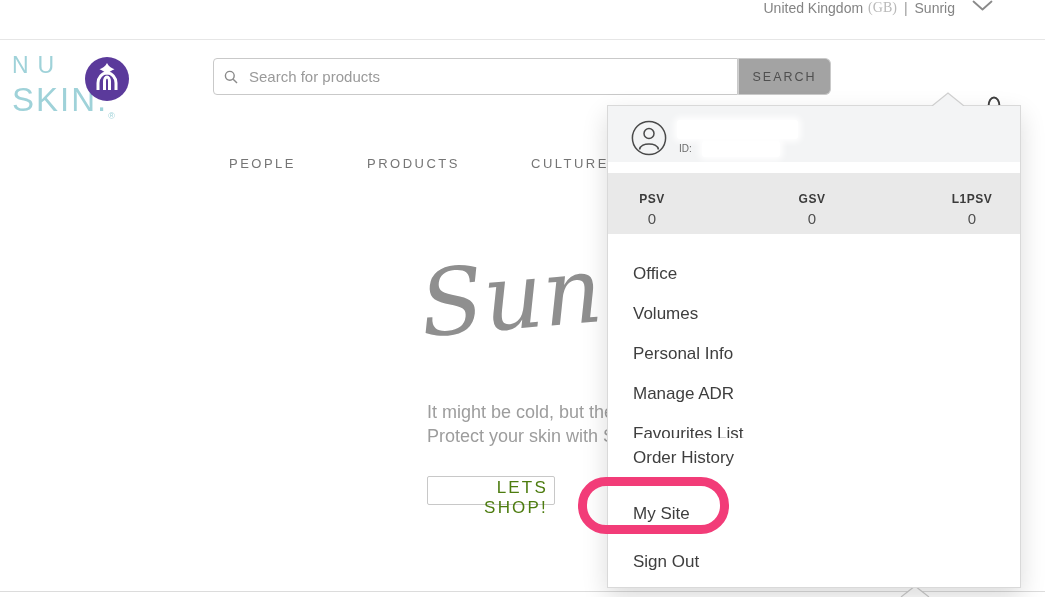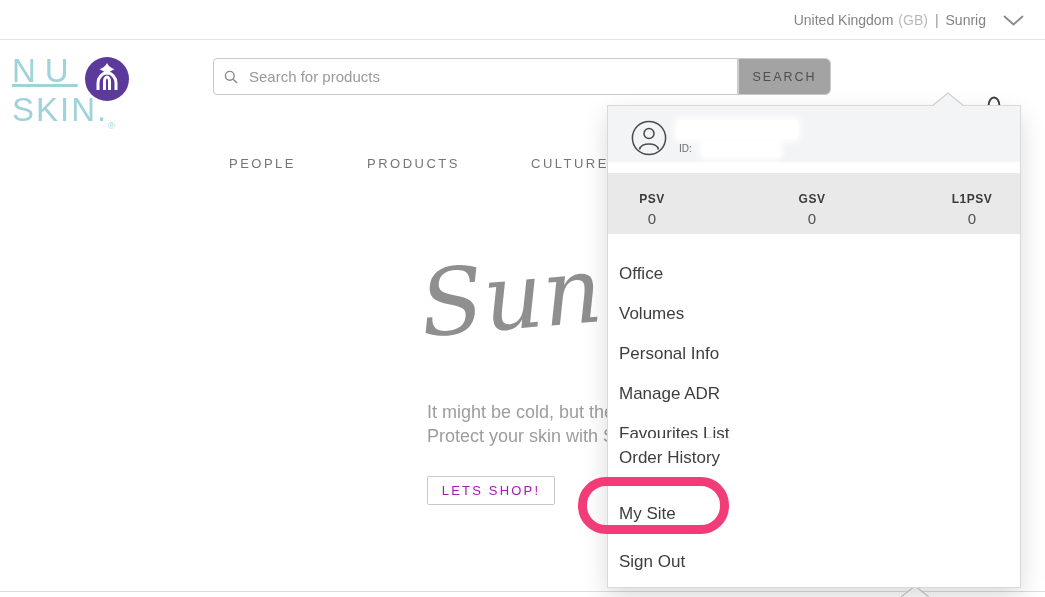--- a/index.html
+++ b/index.html
@@ -4,31 +4,31 @@
 <style>
   html,body{margin:0;padding:0;background:#ffffff;}
   *{box-sizing:border-box;}
   .screen{
     position:relative;width:1045px;height:597px;overflow:hidden;
     background:#ffffff;font-family:"Liberation Sans",sans-serif;
   }
 
   
   .top-bar{position:absolute;left:0;top:0;width:1045px;height:40px;background:#fff;border-bottom:1px solid #e6e6e6;z-index:5;}
-  .locale{position:absolute;right:21px;top:0;height:40px;display:flex;align-items:center;gap:5px;cursor:pointer;font-size:14px;color:#848484;}
-  .locale .code{color:#b9b9b9;}
+  .locale{position:absolute;right:52px;top:0;height:40px;display:flex;gap:5px;cursor:pointer;font-size:14px;color:#848484;}
+  .locale .code{color:#b9b9b9;font-family:Liberation Serif, serif;}
   .locale .pipe{color:#9a9a9a;margin:0 2px;}
   .locale svg{margin-left:12px;}
 
   
   .header{position:absolute;left:0;top:40px;width:1045px;height:103px;background:#fff;z-index:5;}
   .header-border{position:absolute;left:0;top:142px;width:1045px;height:1px;background:#e3e3e3;z-index:4;}
 
   .logo{position:absolute;left:12px;top:14px;color:#9fd2d9;line-height:1;cursor:pointer;}
-  .logo .l1{font-size:33px;letter-spacing:9px;text-decoration:underline;}
+  .logo .l1{font-size:23px;letter-spacing:9px;}
   .logo .l2{font-size:33px;letter-spacing:2px;margin-top:6px;}
   .logo .reg{font-size:9px;letter-spacing:0;vertical-align:sub;color:#9fd2d9;}
   .logo-emblem{position:absolute;left:85px;top:17px;}
 
   .search-wrap{position:absolute;left:189px;top:18px;width:642px;height:37px;display:flex;padding-left:24px;}
   .search-box{flex:1;display:flex;align-items:center;border:1px solid #c9c9c9;border-radius:4px 0 0 4px;background:#fff;padding:0 10px;}
   .search-box input{border:none;outline:none;flex:1;font-size:15px;color:#444;margin-left:9px;font-family:"Liberation Sans",sans-serif;background:transparent;}
   .search-box input::placeholder{color:#9a9a9a;}
   .search-btn{width:93px;border:1px solid #c9c9c9;border-left:1px solid #cfcfcf;border-radius:0 6px 6px 0;background:#a3a3a3;
     font-size:12.5px;letter-spacing:2px;color:#4f4f4f;cursor:pointer;font-family:"Liberation Sans",sans-serif;}
@@ -39,21 +39,21 @@
   .nav-culture{left:531px;}
 
   .close-btn{position:absolute;left:936px;top:64px;width:22px;height:22px;background:none;border:none;cursor:pointer;padding:0;}
   .bag-btn{position:absolute;left:976px;top:54px;width:36px;height:40px;background:none;border:none;cursor:pointer;padding:0;}
 
   
   .hero-script{position:absolute;left:420px;top:238px;font-family:"DejaVu Serif","Liberation Serif",serif;
     font-style:italic;font-size:92px;color:#8f8f8f;transform:rotate(-5deg);z-index:1;white-space:nowrap;}
   .hero-desc{position:absolute;left:427px;top:400px;font-size:18px;line-height:24px;color:#9d9d9d;z-index:1;white-space:nowrap;}
   .cta-btn{position:absolute;left:427px;top:476px;width:128px;height:29px;border:1px solid #c8c8c8;border-radius:2px;background:#fff;
-    font-size:13px;letter-spacing:2.2px;color:#a21caf;cursor:pointer;z-index:1;font-family:"Liberation Sans",sans-serif;}
+    font-size:17px;letter-spacing:2.2px;color:#4d7c0f;cursor:pointer;z-index:1;font-family:"Liberation Sans",sans-serif;text-align:right;}
   .section-line{position:absolute;left:0;top:591px;width:1045px;height:1px;background:#dcdcdc;z-index:2;}
   .bottom-caret{position:absolute;left:900px;top:584px;z-index:3;}
 
   
   .panel{position:absolute;left:607px;top:105px;width:414px;height:483px;background:#fff;border:1px solid #d9d9d9;
     box-shadow:0 10px 24px rgba(0,0,0,0.14);z-index:10;}
   .panel-caret{position:absolute;left:931px;top:92px;z-index:12;}
 
   .panel-user{position:absolute;left:0;top:0;width:412px;height:56px;background:#f3f4f5;}
   .avatar{position:absolute;left:23px;top:14px;}
@@ -62,21 +62,21 @@
   .redact-id{position:absolute;left:94px;top:35px;width:78px;height:16px;background:#fff;border-radius:3px;box-shadow:0 0 6px 3px rgba(255,255,255,0.95);}
 
   .panel-stats{position:absolute;left:0;top:67px;width:412px;height:61px;background:#e9e9e9;
     display:flex;justify-content:space-between;padding:19px 26px 0 22px;}
   .stat{text-align:center;min-width:44px;}
   .stat-label{font-size:12px;font-weight:bold;letter-spacing:0.5px;color:#3b3b3b;}
   .stat-value{font-size:15px;color:#4f4f4f;margin-top:4px;}
 
   .menu{position:absolute;left:0;top:128px;width:412px;}
   .menu-item{position:absolute;left:0;width:412px;height:40px;display:flex;align-items:center;
-    padding-left:11px;font-size:17px;color:#3e3e3e;cursor:pointer;background:#fff;}
+    padding-left:25px;font-size:17px;color:#3e3e3e;cursor:pointer;background:#fff;}
 
   
   .annotation{position:absolute;left:578px;top:477px;width:151px;height:57px;border:9px solid #f23c78;
     border-radius:28px;z-index:30;pointer-events:none;}
 </style>
 </head>
 <body>
 
 <div class="screen">
 

